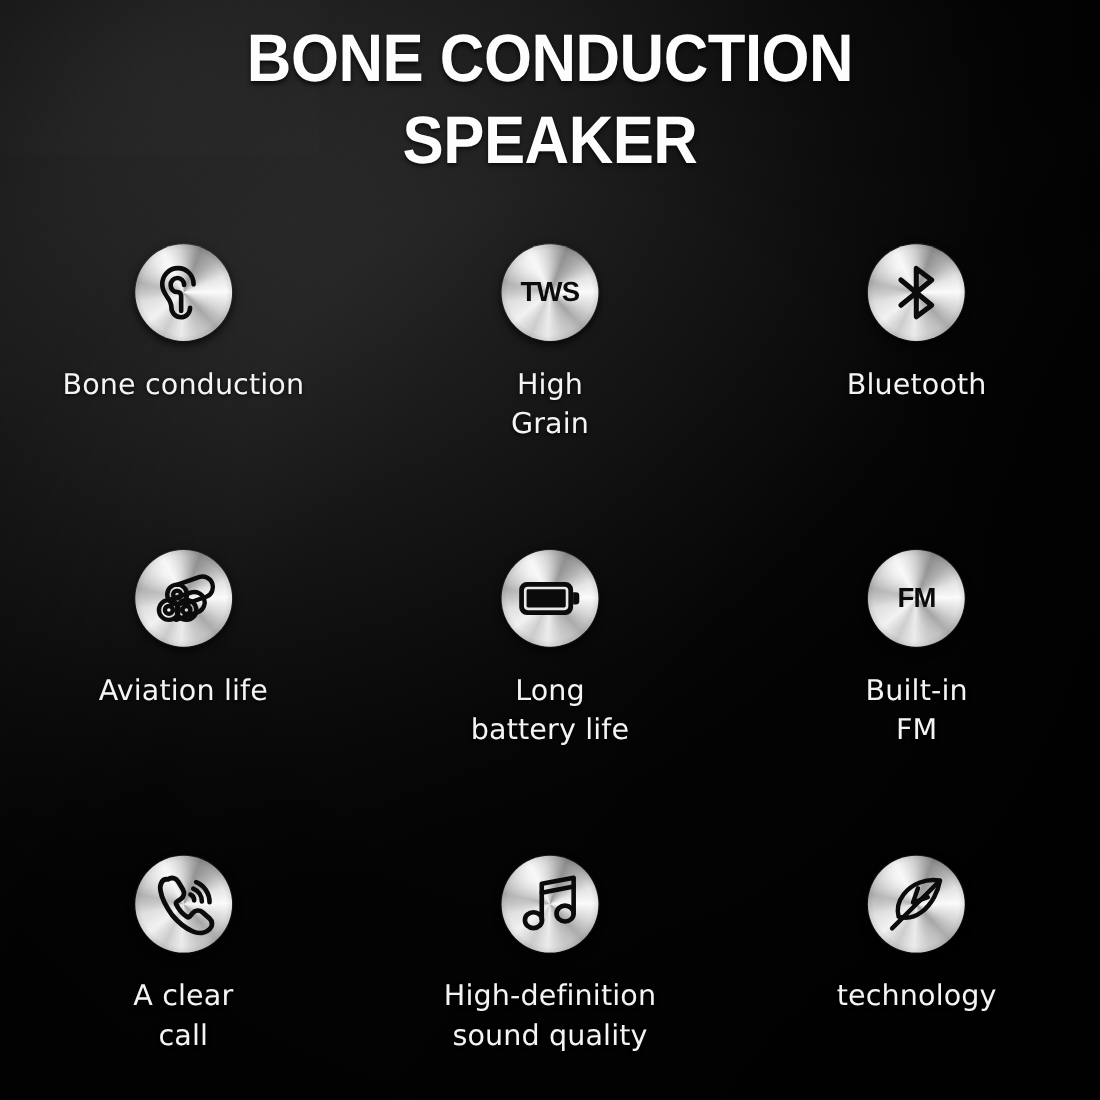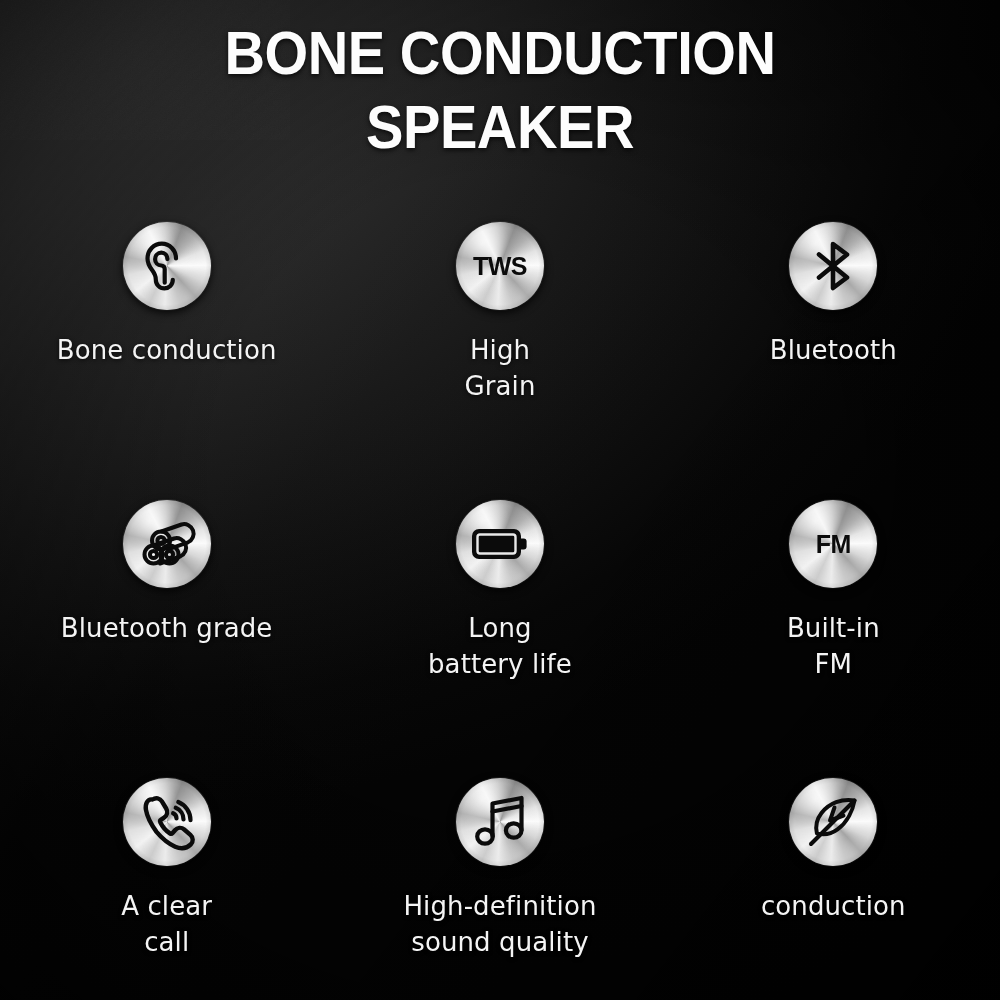--- a/index.html
+++ b/index.html
@@ -238,21 +238,21 @@
               <circle cx="38" cy="40.5" r="9"></circle>
               <circle cx="30.5" cy="54.5" r="9"></circle>
               <circle cx="46.5" cy="54.5" r="9"></circle>
               <circle cx="38" cy="40.5" r="3.6"></circle>
               <circle cx="30.5" cy="54.5" r="3.6"></circle>
               <circle cx="46.5" cy="54.5" r="3.6"></circle>
             </g>
           </svg>
         </div>
         <div class="caption">
-          <span>Bluetooth grade</span>
+          <span>Aviation life</span>
         </div>
       </div>
 
       <div class="cell">
         <div class="disc">
           <svg viewBox="0 0 88 88" xmlns="http://www.w3.org/2000/svg">
             <rect x="18" y="31" width="45" height="26" rx="5" ry="5" fill="#0b0b0b" stroke="#0b0b0b" stroke-width="4"></rect>
             <rect x="21.5" y="34.5" width="38" height="19" rx="2.5" ry="2.5" fill="none" stroke="#e9e9e9" stroke-width="2.4"></rect>
             <path d="M65 38.5h2.6a3 3 0 0 1 3 3v5a3 3 0 0 1-3 3H65z" fill="#0b0b0b"></path>
           </svg>
@@ -315,21 +315,21 @@
         <div class="disc">
           <svg viewBox="0 0 88 88" xmlns="http://www.w3.org/2000/svg">
             <g fill="none" stroke="#0b0b0b" stroke-width="4" stroke-linecap="round" stroke-linejoin="round">
               <path d="M65.5 22.5c-12.5-2.2-25.2 2.6-33 12.5-5.3 6.8-6 14.6-4.6 20.4 5.6 1.6 13.6 1.1 20.6-4 10.2-7.5 15.4-19.8 17-28.9z"></path>
               <path d="M65.5 22.5 22 66"></path>
               <path d="M45.5 29.5 41 42.5l13.5-4.8"></path>
             </g>
           </svg>
         </div>
         <div class="caption">
-          <span>conduction</span>
+          <span>technology</span>
           <span class="l2"></span>
         </div>
       </div>
 
     </div>
 
   </div>
 </div>
 
 </body></html>

